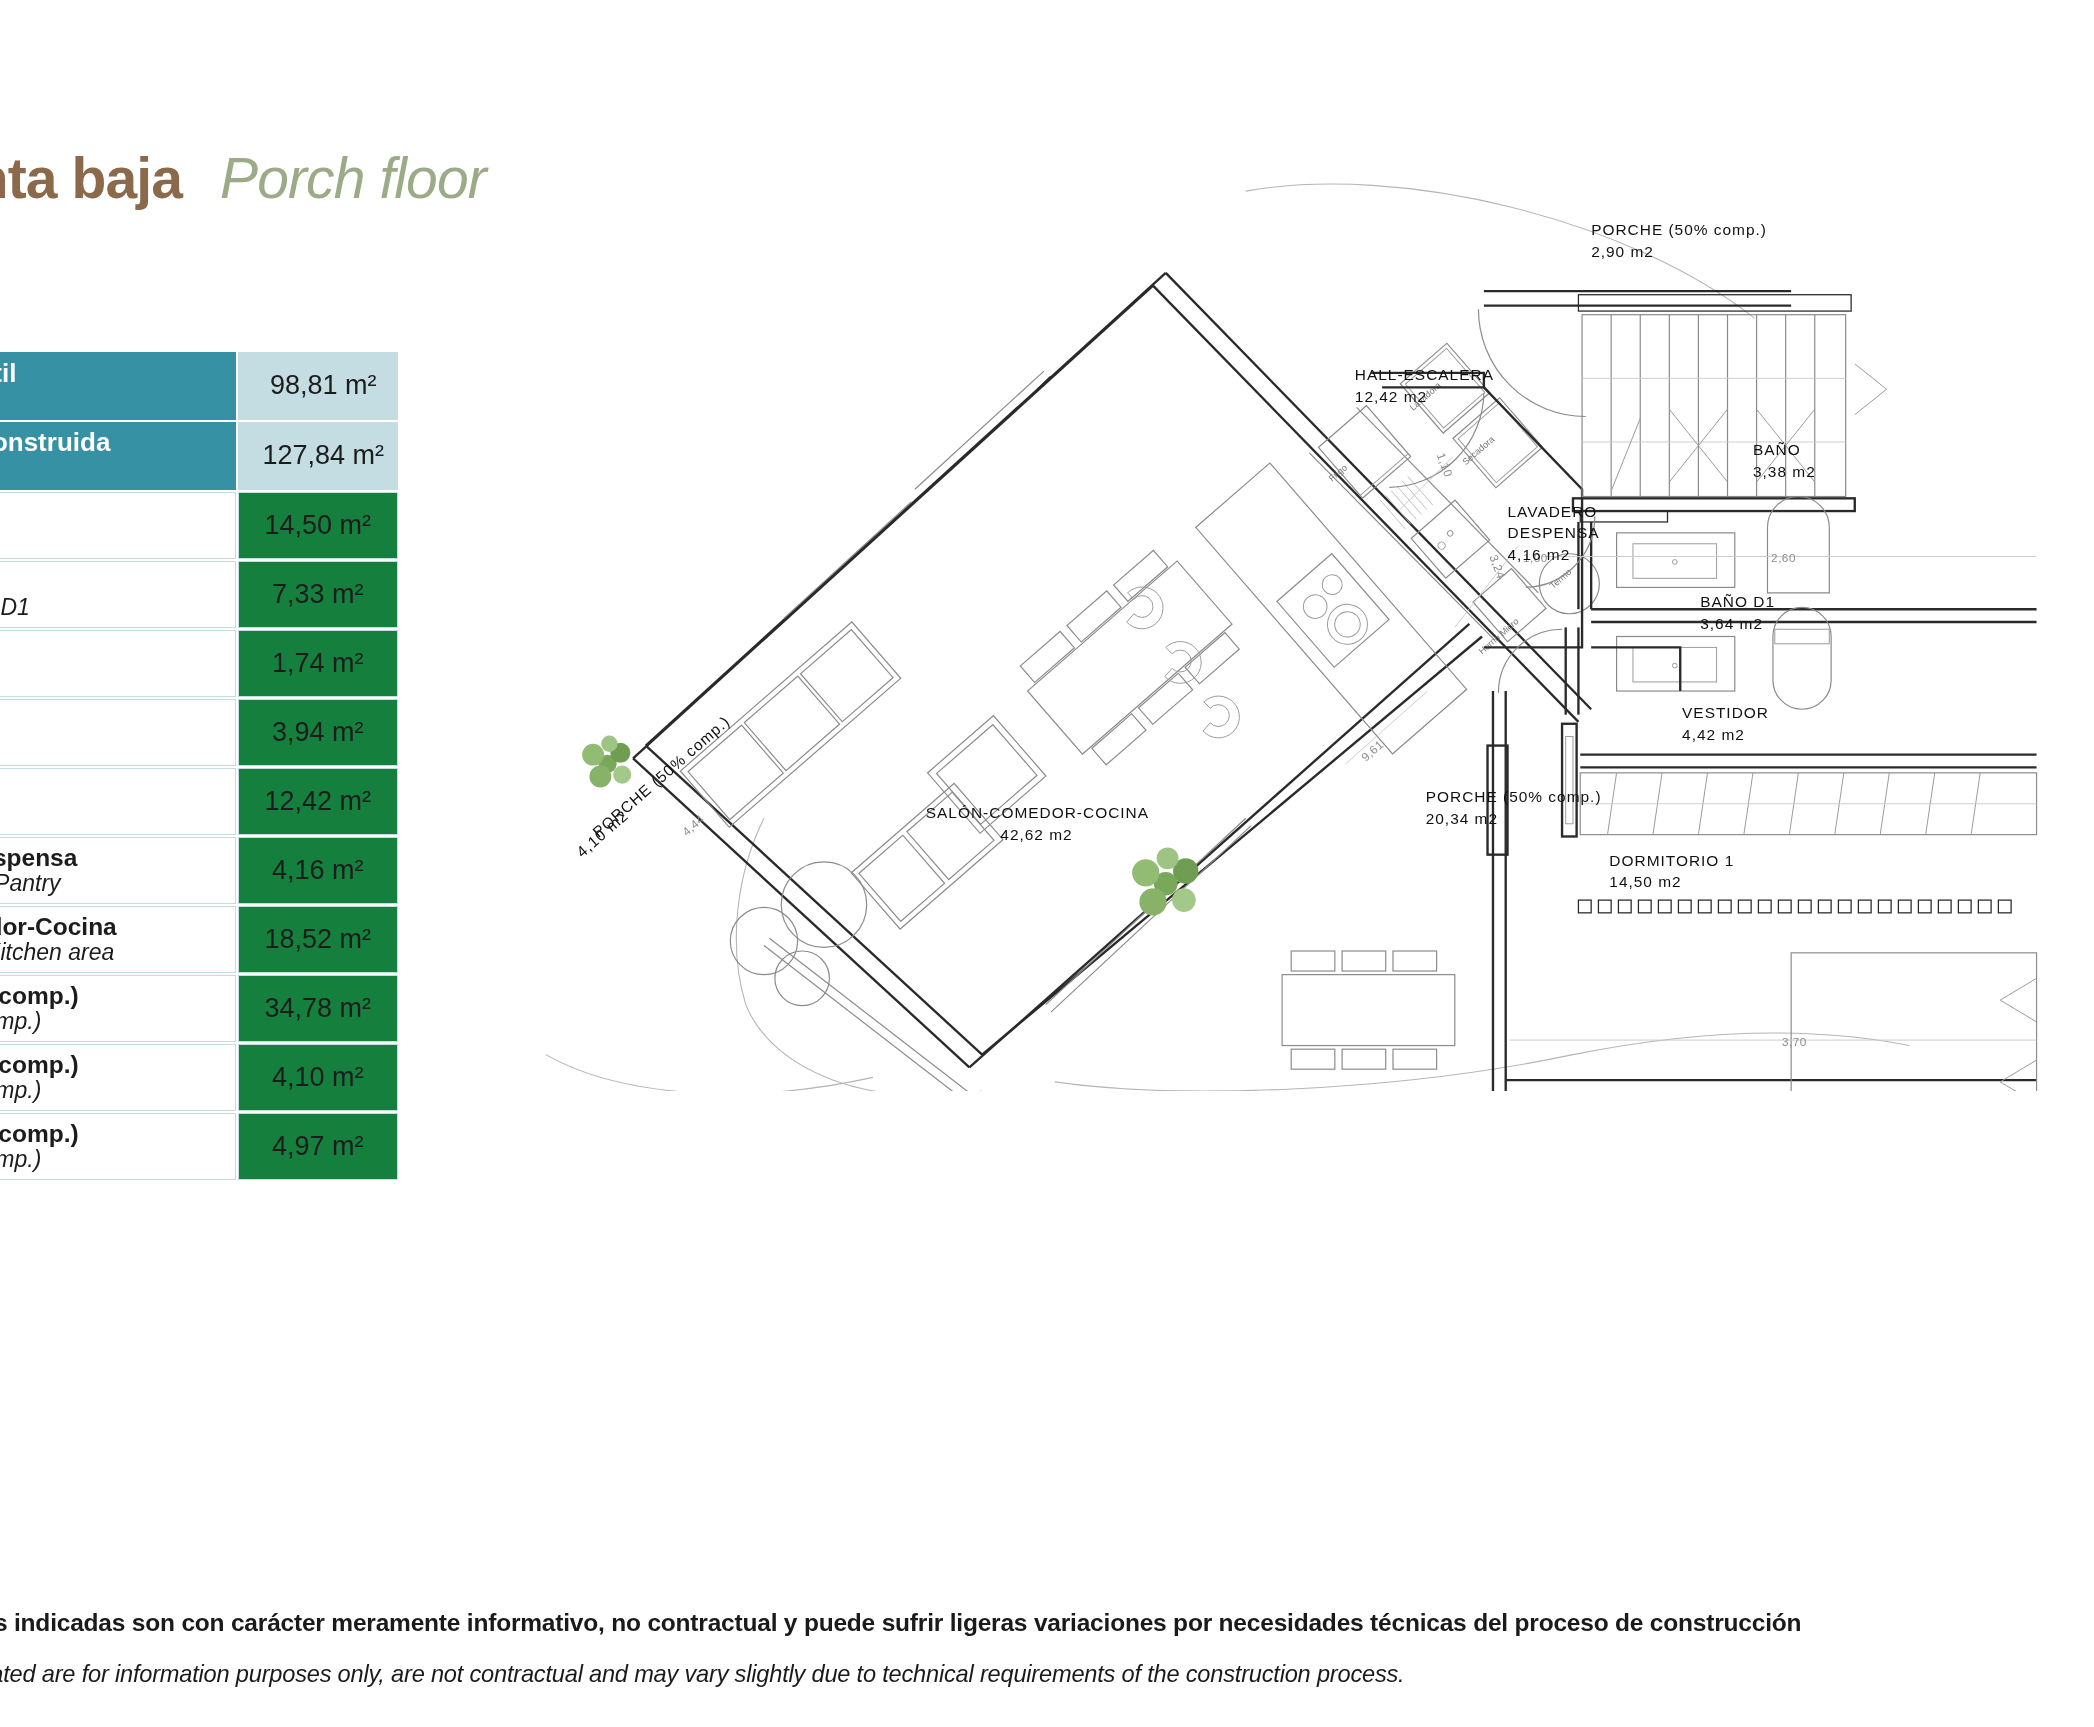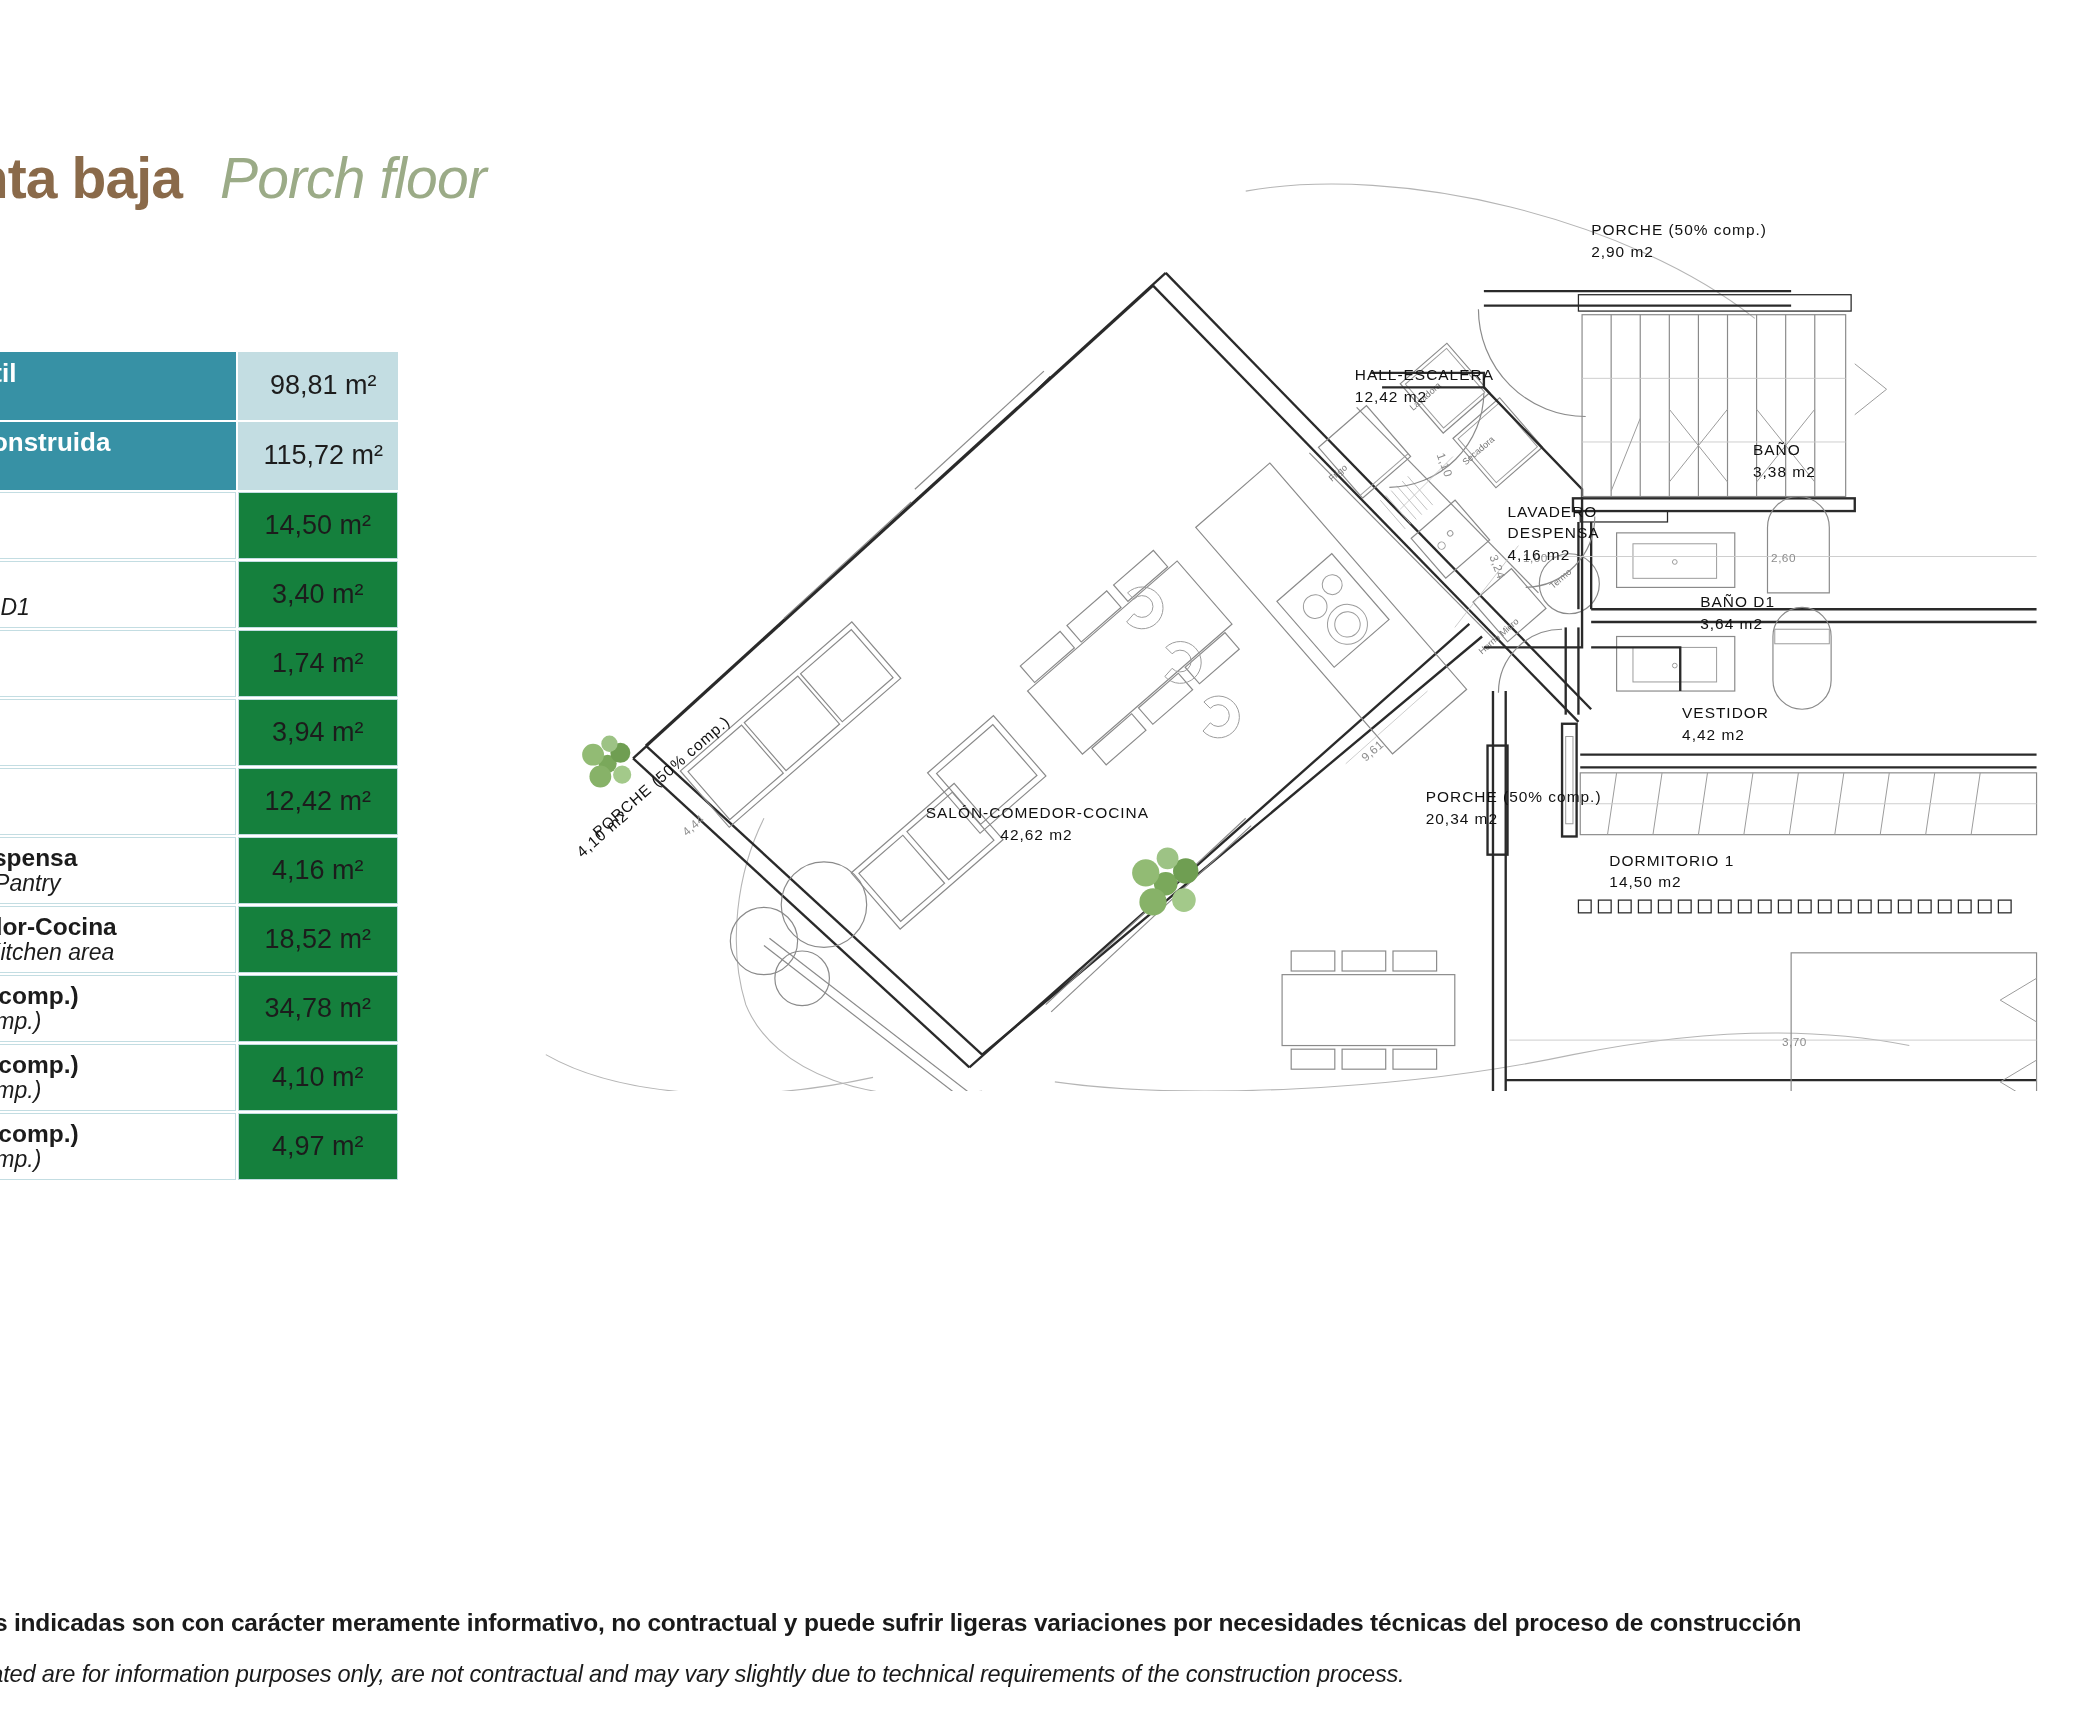--- a/index.html
+++ b/index.html
@@ -59,35 +59,35 @@
           <div class="lab-es">Superficie útil</div>
           <div class="lab-en">Useful area</div>
         </td>
         <td class="cell-val hi">98,81 m²</td>
       </tr>
       <tr class="tall">
         <td class="cell-label hi">
           <div class="lab-es">Superficie construida</div>
           <div class="lab-en">Built area</div>
         </td>
-        <td class="cell-val hi">115,72 m²</td>
+        <td class="cell-val hi">127,84 m²</td>
       </tr>
       <tr>
         <td class="cell-label">
           <div class="lab-es">Dormitorio 1</div>
           <div class="lab-en">Bedroom 1</div>
         </td>
         <td class="cell-val">14,50 m²</td>
       </tr>
       <tr>
         <td class="cell-label">
           <div class="lab-es">Vestidor D1</div>
           <div class="lab-en">Dressing room D1</div>
         </td>
-        <td class="cell-val">3,40 m²</td>
+        <td class="cell-val">7,33 m²</td>
       </tr>
       <tr>
         <td class="cell-label">
           <div class="lab-es">Baño D1</div>
           <div class="lab-en">Bathroom D1</div>
         </td>
         <td class="cell-val">1,74 m²</td>
       </tr>
       <tr>
         <td class="cell-label">

